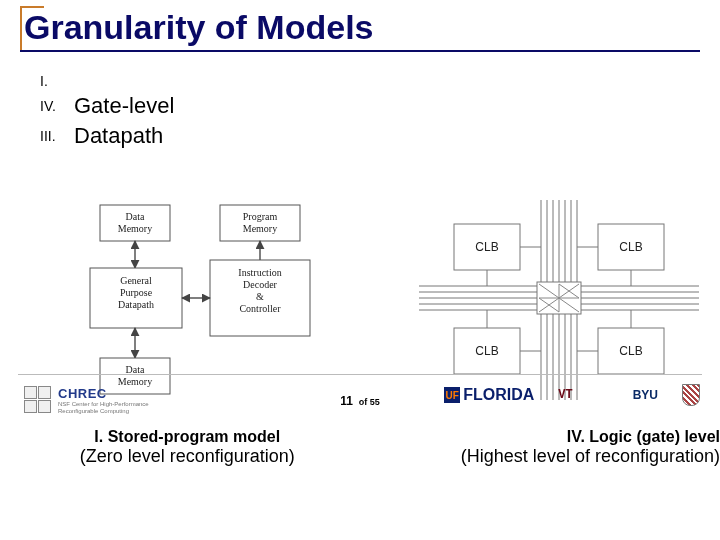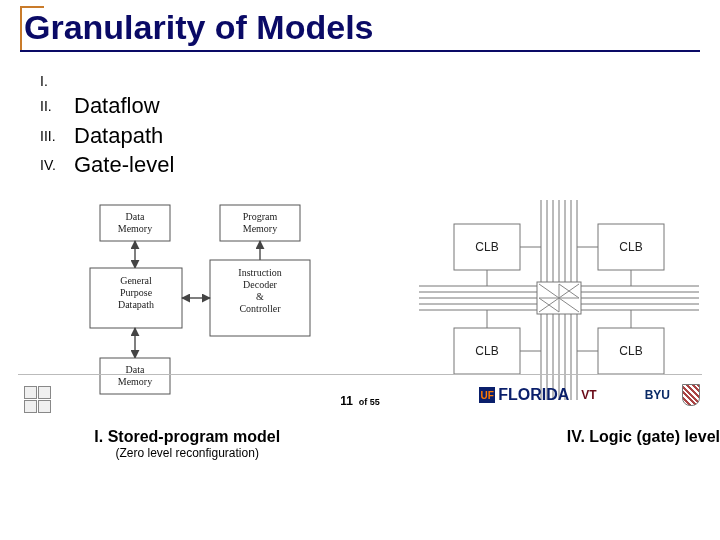--- a/index.html
+++ b/index.html
@@ -46,21 +46,21 @@
   }
   .figA svg, .figB svg { display:block; }
 
   .captions {
     position: absolute; left: 0; right: 0; top: 428px;
     display: flex;
   }
   .capL { width: 52%; text-align: center; }
   .capR { width: 48%; text-align: right; }
   .cap-title { font-size: 16px; font-weight: bold; }
-  .cap-sub { font-size: 12px; }
+  .cap-sub { font-size: 18px; }
 
   .footer {
     position: absolute; left: 0; right: 0; bottom: 6px; height: 48px;
   }
   .divider {
     position: absolute; left: 18px; right: 18px; top: 0;
     border-top: 1px solid #bbb;
   }
   .pagenum {
     position: absolute; left: 0; right: 0; top: 20px; text-align: center;
@@ -75,26 +75,26 @@
     width: 28px; height: 28px; position: relative;
   }
   .chrec-grid .sq { position: absolute; width: 11px; height: 11px; border:1px solid #888; background:#f0f0f0; }
   .chrec-grid .a { left:0; top:0; } .chrec-grid .b { left:14px; top:0; }
   .chrec-grid .c { left:0; top:14px; } .chrec-grid .d { left:14px; top:14px; }
   .chrec-text .t1 { font-size: 13px; font-weight: bold; color:#223a8a; letter-spacing: 0.5px; }
   .chrec-text .t2 { font-size: 6px; color:#777; line-height: 1.05; }
 
   .logo-right {
     position: absolute; right: 20px; top: 10px;
-    display: flex; align-items: center; gap: 12px;
+    display: flex; align-items: center; gap: 24px;
   }
   .uf { display:flex; align-items:center; gap:3px; font-weight:bold; }
   .uf .uf-badge { width: 16px; height: 16px; background:#0a1f6b; color:#ff7a00; font-size:10px; font-weight:bold; display:flex; align-items:center; justify-content:center; }
   .uf .uf-word { font-size: 16px; color:#0a1f6b; }
-  .vt { font-size: 12px; font-family: Liberation Sans, sans-serif; color:#6b0b18; font-weight:bold; }
+  .vt { font-size: 12px; font-family: Liberation Mono, monospace; color:#6b0b18; font-weight:bold; }
   .byu { font-size: 12px; font-weight: bold; color:#0a2a66;margin-left:36px; }
   .shield {
     width: 16px; height: 20px; border:1px solid #777; border-radius: 0 0 8px 8px;
     background: repeating-linear-gradient(45deg,#a44 0 2px,#fff 2px 4px);
   }
 </style>
 </head>
 <body>
 
 <div class="slide">
@@ -103,30 +103,26 @@
   <div class="title-wrap">
     <div class="title">Granularity of Models</div>
   </div>
   <div class="title-rule"></div>
 
   <div class="list">
     <div class="list-row">
       <div class="rn">I.</div>
     </div>
     <div class="list-row">
-      <div class="rn">II.</div>
-      <div class="li">Dataflow</div>
+      <div class="rn">IV.</div>
+      <div class="li">Gate-level</div>
     </div>
     <div class="list-row">
       <div class="rn">III.</div>
       <div class="li">Datapath</div>
-    </div>
-    <div class="list-row">
-      <div class="rn">IV.</div>
-      <div class="li">Gate-level</div>
     </div>
   </div>
 
   <div class="figs">
 
     <div class="figA">
       <svg width="260" height="210" viewBox="0 0 260 210">
         <defs>
           <marker id="ah" viewBox="0 0 10 10" refX="9" refY="5" markerWidth="6" markerHeight="6" orient="auto-start-reverse">
             <path d="M0,0 L10,5 L0,10 z" fill="#444"></path>
@@ -213,32 +209,38 @@
     </div>
   </div>
 
   <div class="captions">
     <div class="capL">
       <div class="cap-title">I.  Stored-program model</div>
       <div class="cap-sub">(Zero level reconfiguration)</div>
     </div>
     <div class="capR">
       <div class="cap-title">IV.  Logic (gate) level</div>
+      <div class="cap-sub">(Highest level of reconfiguration)</div>
     </div>
   </div>
 
   <div class="footer">
     <div class="divider"></div>
 
     <div class="logo-chrec">
       <div class="chrec-grid">
         <div class="sq a"></div>
           <div class="sq b"></div>
           <div class="sq c"></div>
           <div class="sq d"></div>
+      </div>
+      <div class="chrec-text">
+        <div class="t1">CHREC</div>
+        <div class="t2">NSF Center for High-Performance</div>
+        <div class="t2">Reconfigurable Computing</div>
       </div>
     </div>
 
     <div class="pagenum">
       <span>11</span>
       <span style="font-size:9px;">&nbsp;</span><span style="font-size:9px;">of</span><span style="font-size:9px;">&nbsp;</span><span style="font-size:9px;">55</span>
     </div>
 
     <div class="logo-right">
       <div class="uf">

